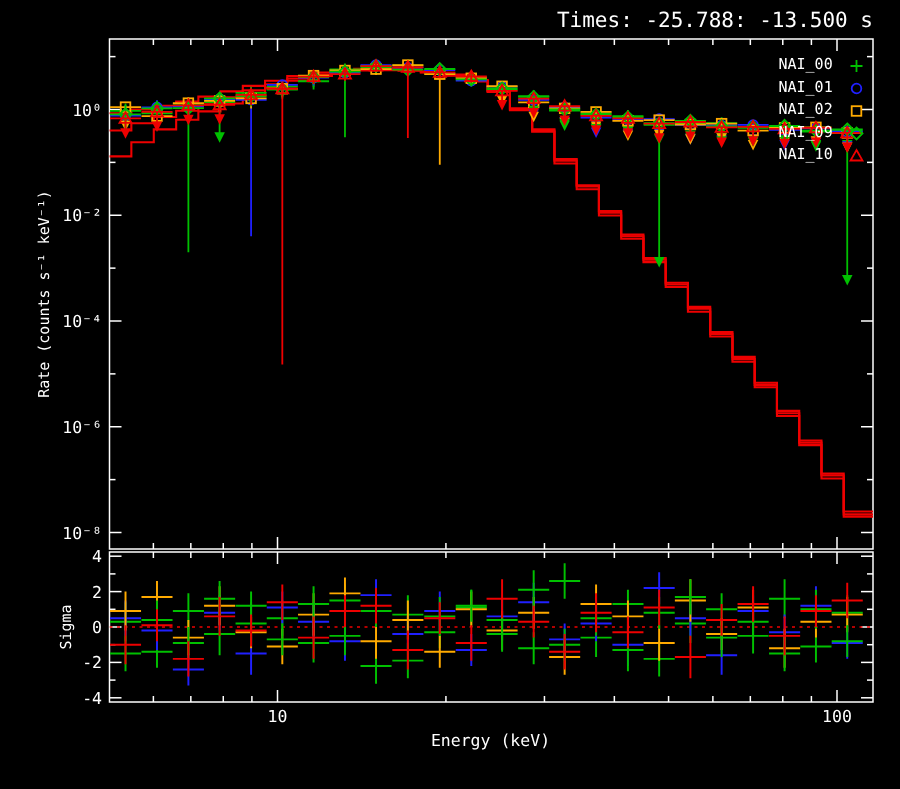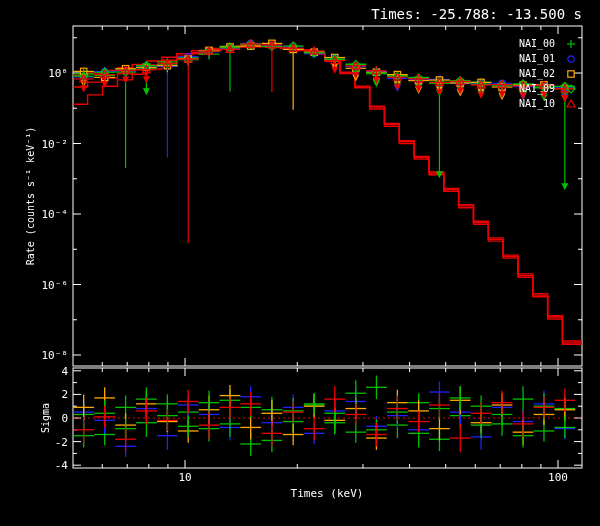--- a/index.html
+++ b/index.html
@@ -828,21 +828,21 @@
         <line x1="512.7095332437224" y1="423.9" x2="533.4164079428753" y2="423.9" stroke="#ee0000" stroke-width="1.3"></line>
         <line x1="523.0629705932988" y1="436.88" x2="523.0629705932988" y2="410.92" stroke="#ee0000" stroke-width="1.3"></line>
         <line x1="533.6103248553413" y1="407.38" x2="554.3171995544943" y2="407.38" stroke="#ee0000" stroke-width="1.3"></line>
         <line x1="543.9637622049179" y1="418" x2="543.9637622049179" y2="396.76" stroke="#ee0000" stroke-width="1.3"></line>
         <line x1="554.4666096935196" y1="400.3" x2="575.1734843926724" y2="400.3" stroke="#ee0000" stroke-width="1.3"></line>
         <line x1="564.8200470430961" y1="412.1" x2="564.8200470430961" y2="388.5" stroke="#ee0000" stroke-width="1.3"></line>
       </g>
     </svg>
 
   <div class="ovl title">Times: -25.788: -13.500 s</div>
-  <div class="ovl xlabel">Times (keV)</div>
+  <div class="ovl xlabel">Energy (keV)</div>
   <div class="ovl ylabel-rate">Rate (counts s⁻¹ keV⁻¹)</div>
   <div class="ovl ylabel-sigma">Sigma</div>
 
   <div class="ovl legend">
     <div class="lg-row">
       <span class="lg-label">NAI_00</span>
       <svg width="16" height="14">
           <line x1="4" y1="7" x2="12" y2="7" stroke="#00c000" stroke-width="1.2"></line>
           <line x1="8" y1="3" x2="8" y2="11" stroke="#00c000" stroke-width="1.2"></line>
         </svg>

